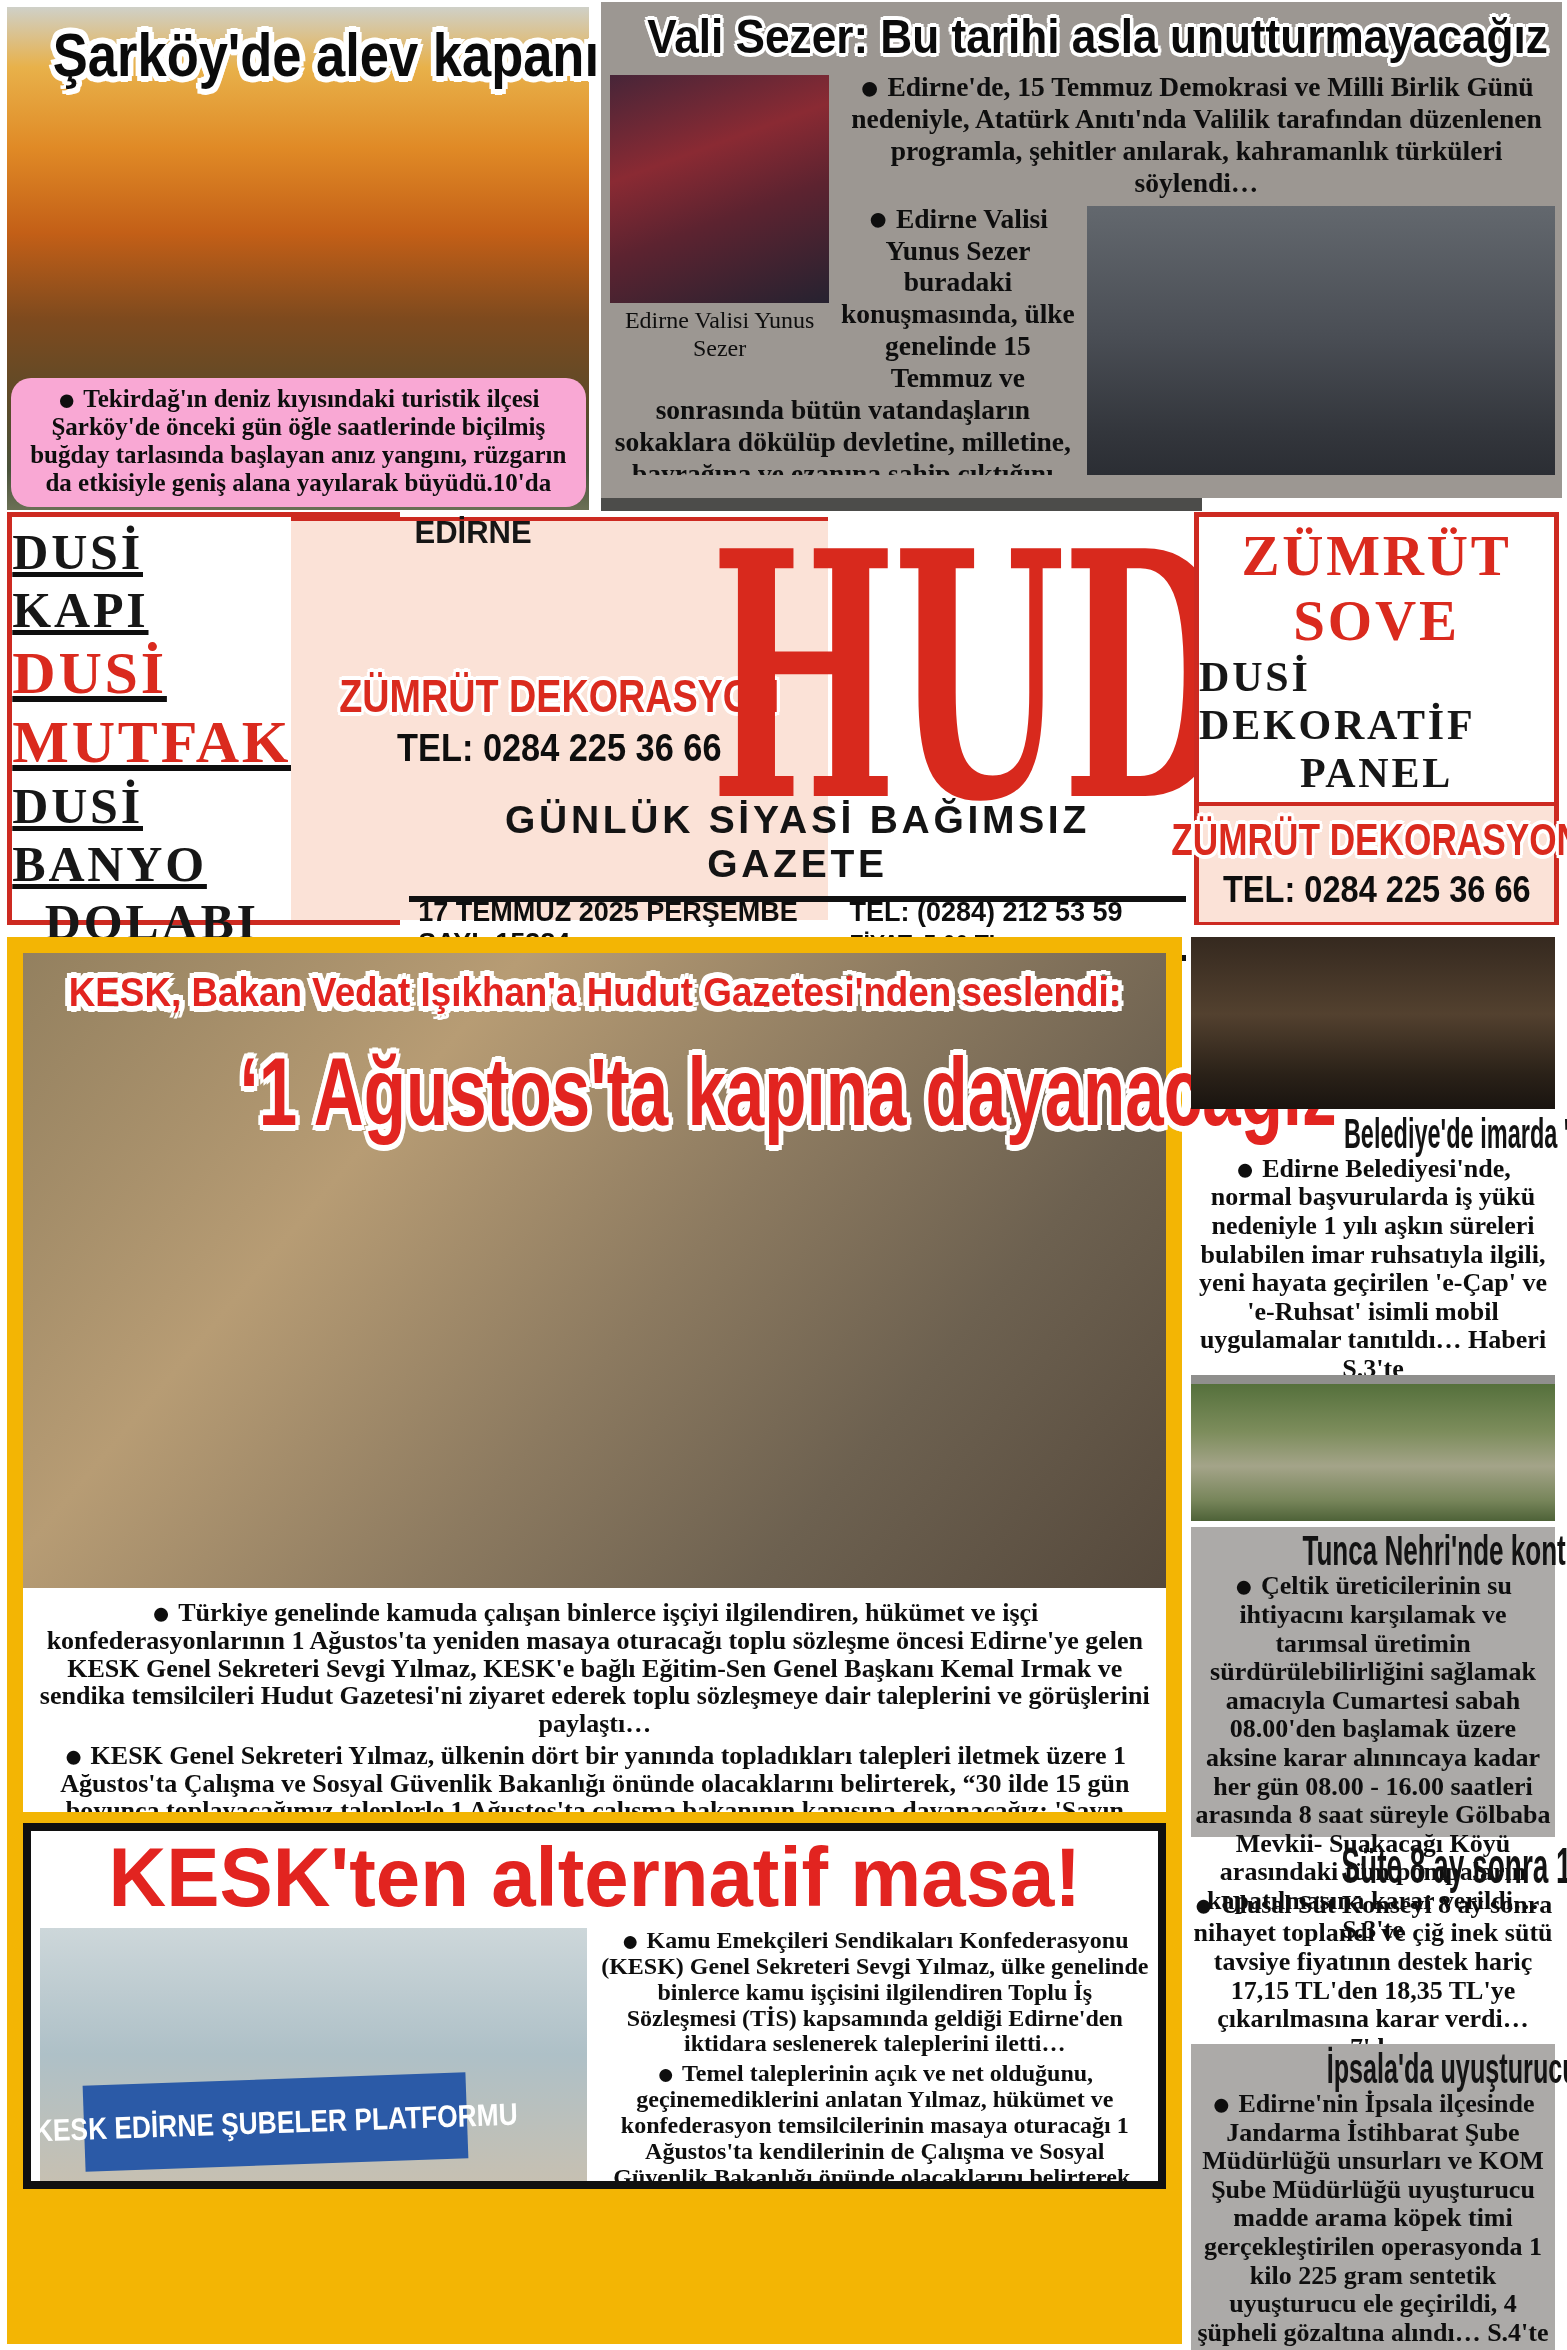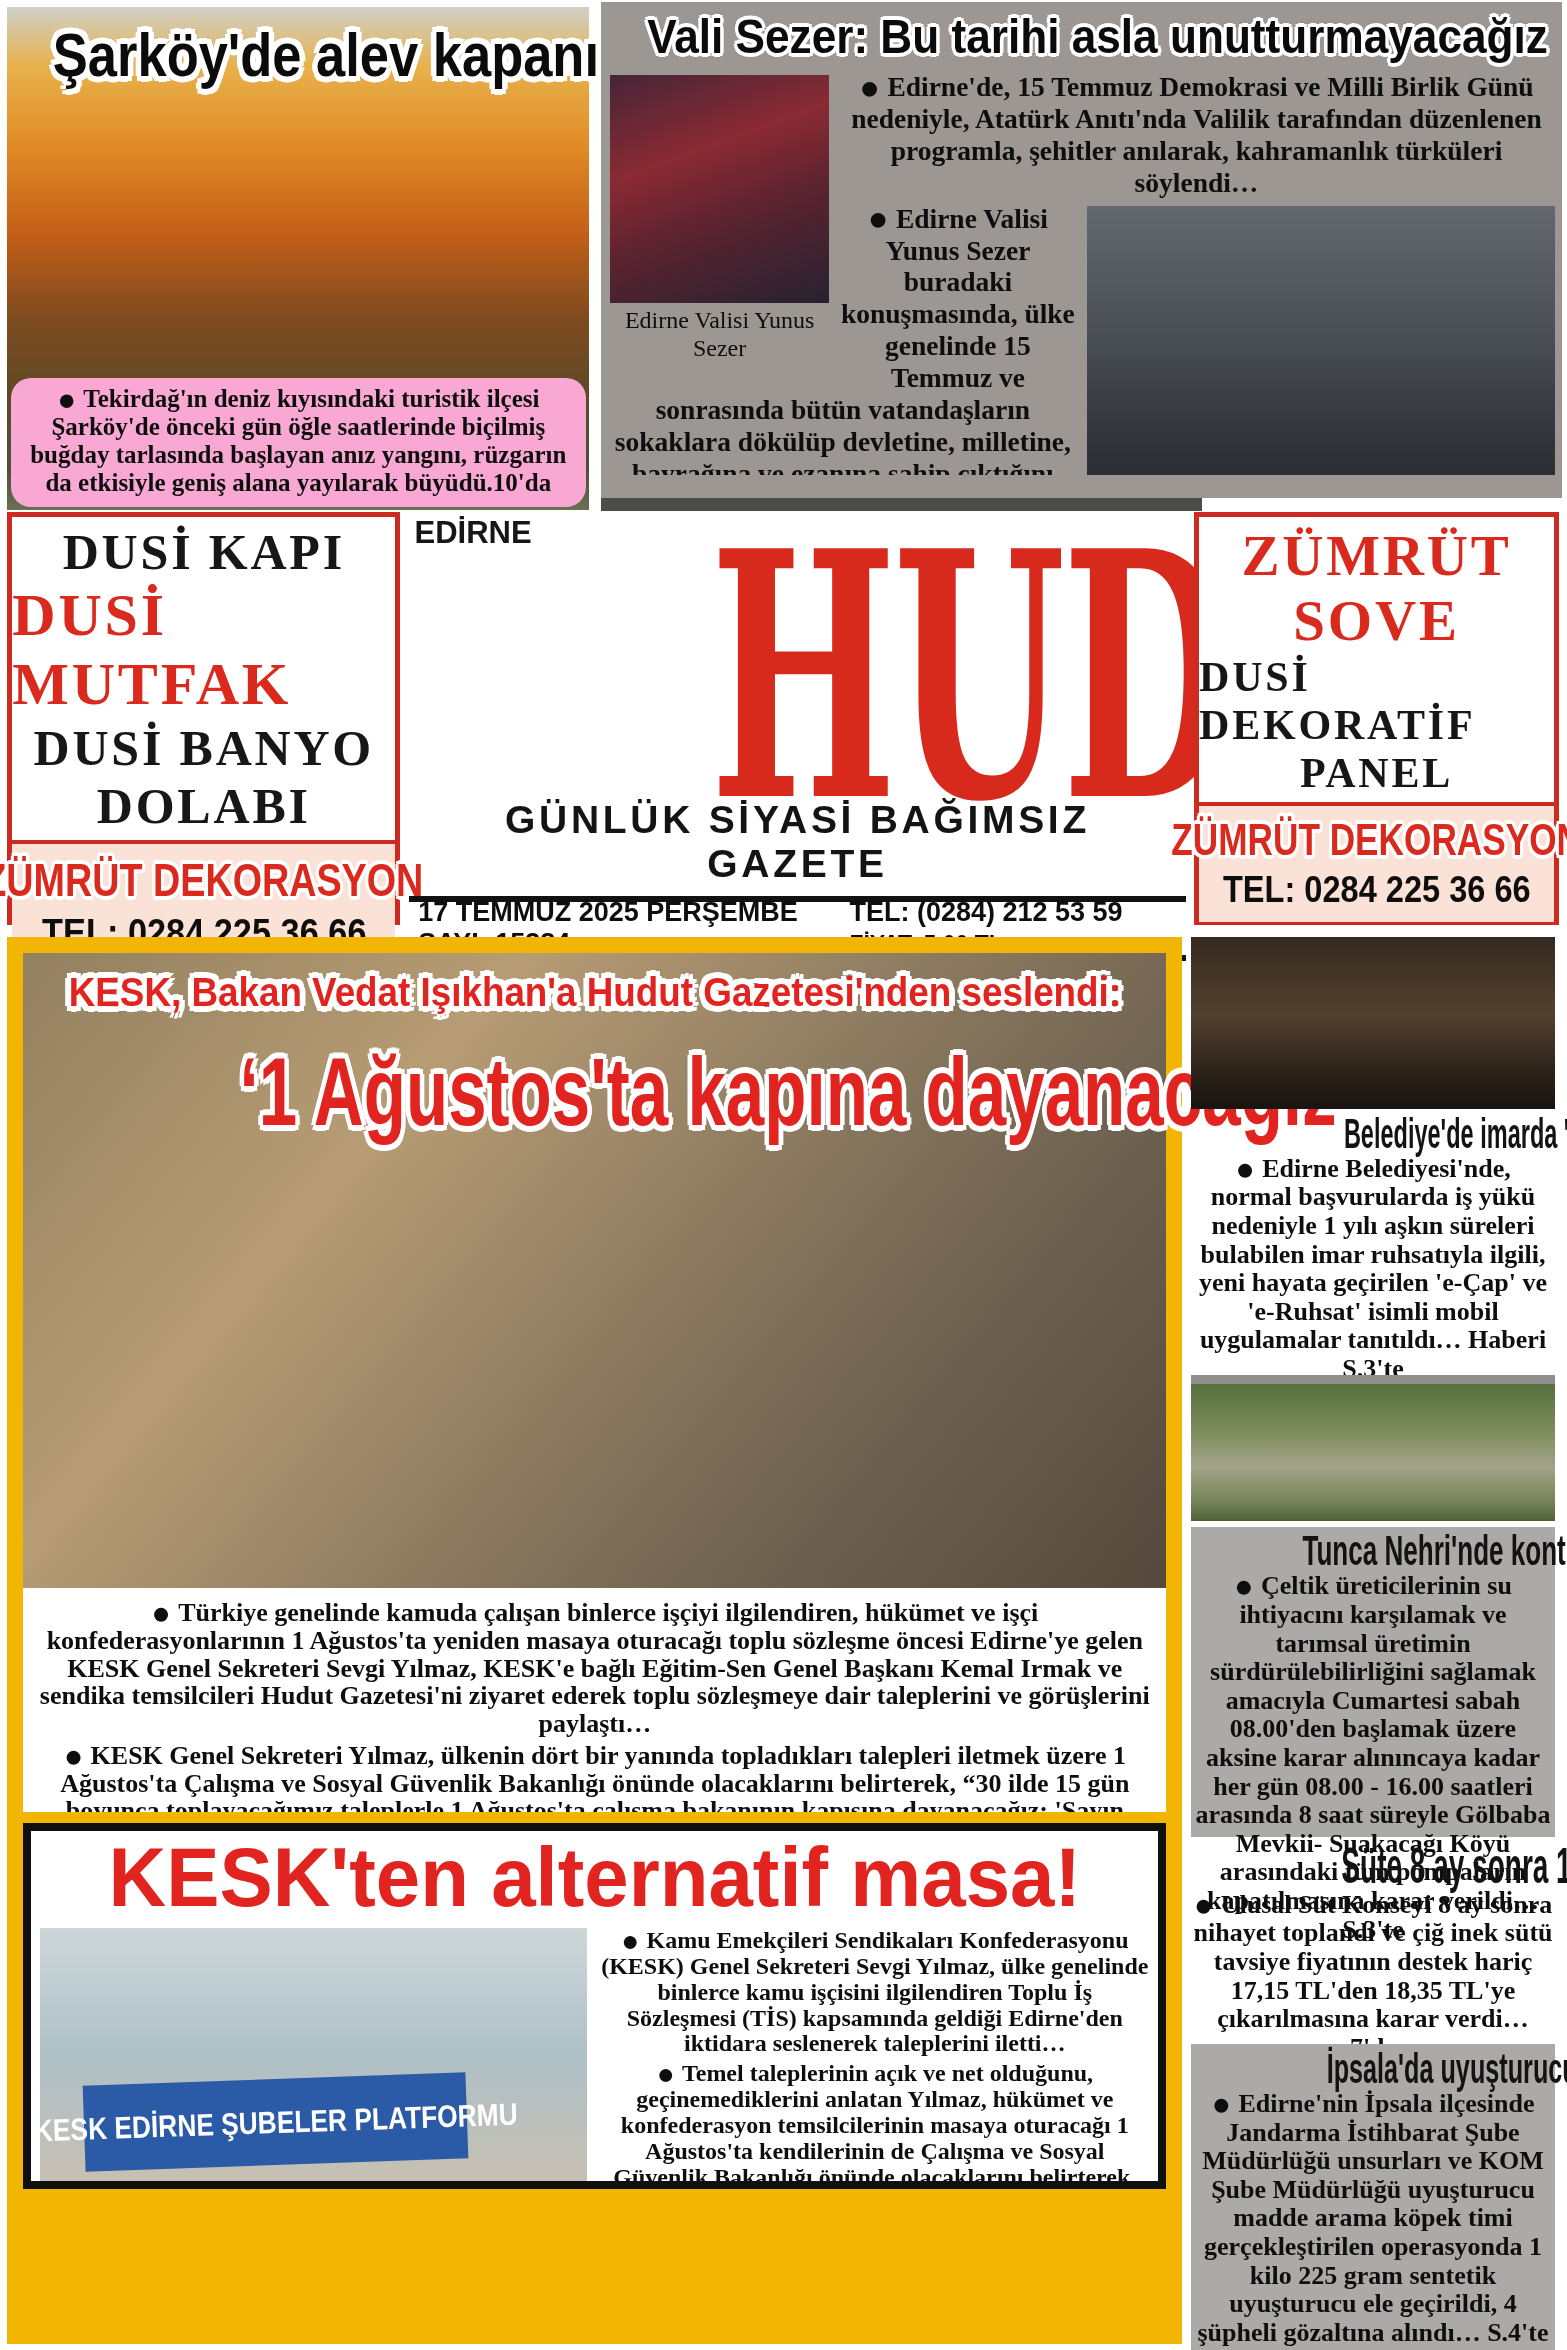--- a/index.html
+++ b/index.html
@@ -29,21 +29,21 @@
      font-size:48px;color:#0b0b0b;margin:1.8px 0 7.3px 0;}
   .tr-body{font-size:27.5px;font-weight:bold;line-height:1.16;text-align:center;overflow:hidden;height:404px;}
   .vali-wrap{float:left;width:219px;margin:3.7px 9.2px 1.8px 1.8px;}
   .vali-photo{width:219px;height:228px;background:linear-gradient(160deg,#472538 0%,#8a2a33 35%,#5d2330 60%,#262230 100%);}
   .vali-cap{font-size:24px;font-weight:normal;text-align:center;padding-top:3.7px;}
   .crowd-photo{float:right;width:468px;height:323px;margin:3.7px 0 0 9.2px;
      background:linear-gradient(180deg,#63686e 0%,#4a4e55 40%,#33363c 70%,#212329 100%);}
 
   
   #left-ad{left:7.3px;top:512px;width:393px;height:413px;border:5.5px solid #cd2a21;box-sizing:border-box;
-     display:flex;flex-direction:column;background:#fff;}
+     display:flex;flex-direction:row;background:#fff;text-decoration:underline;}
   #right-ad{left:1194px;top:512px;width:365px;height:413px;border:5.5px solid #cd2a21;box-sizing:border-box;
      display:flex;flex-direction:column;background:#fff;}
   .ad-top{flex:1;display:flex;flex-direction:column;justify-content:space-evenly;align-items:center;padding:5.5px 0;}
   .ad-line{font-family:"Liberation Serif",serif;font-weight:bold;letter-spacing:2.8px;}
   .ad-foot{border-top:4.6px solid #cd2a21;background:#fbe2d7;display:flex;flex-direction:column;
      justify-content:center;align-items:center;padding:9.2px 0 11px 0;}
   .ad-brand{font-family:"Liberation Sans",sans-serif;font-weight:bold;color:#da2a1e;}
   .ad-phone{font-family:"Liberation Sans",sans-serif;font-weight:bold;color:#0e0e0e;margin-top:3.7px;}
 
   #masthead{left:409px;top:511px;width:777px;height:415px;}

